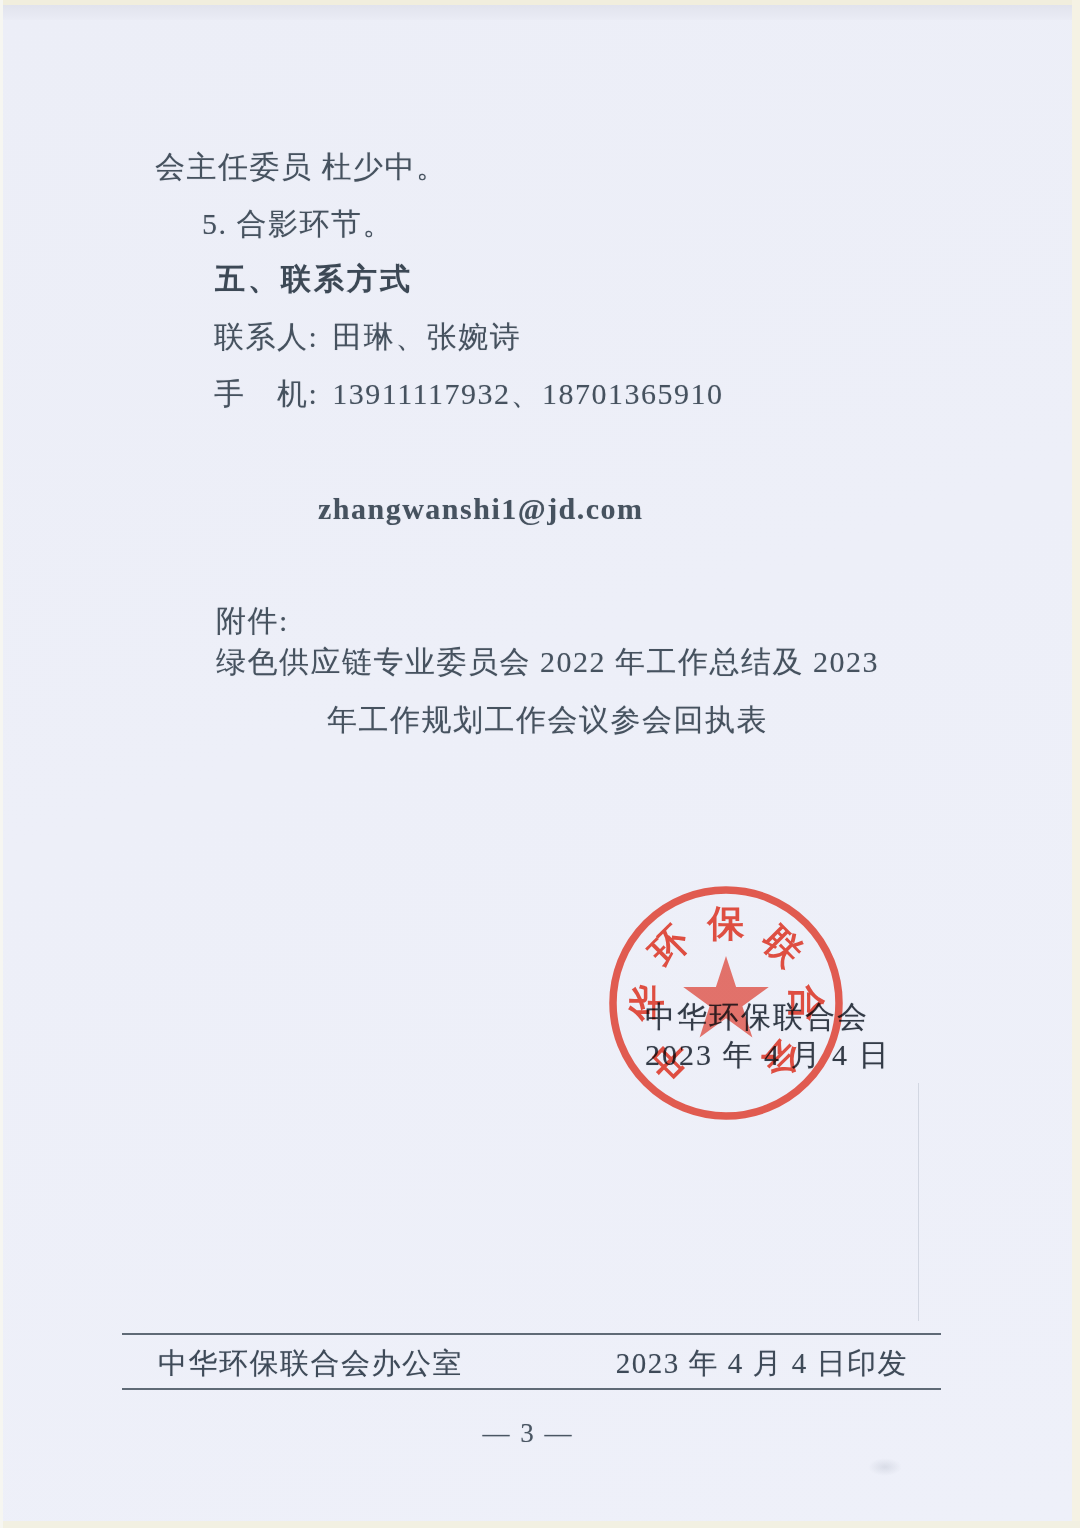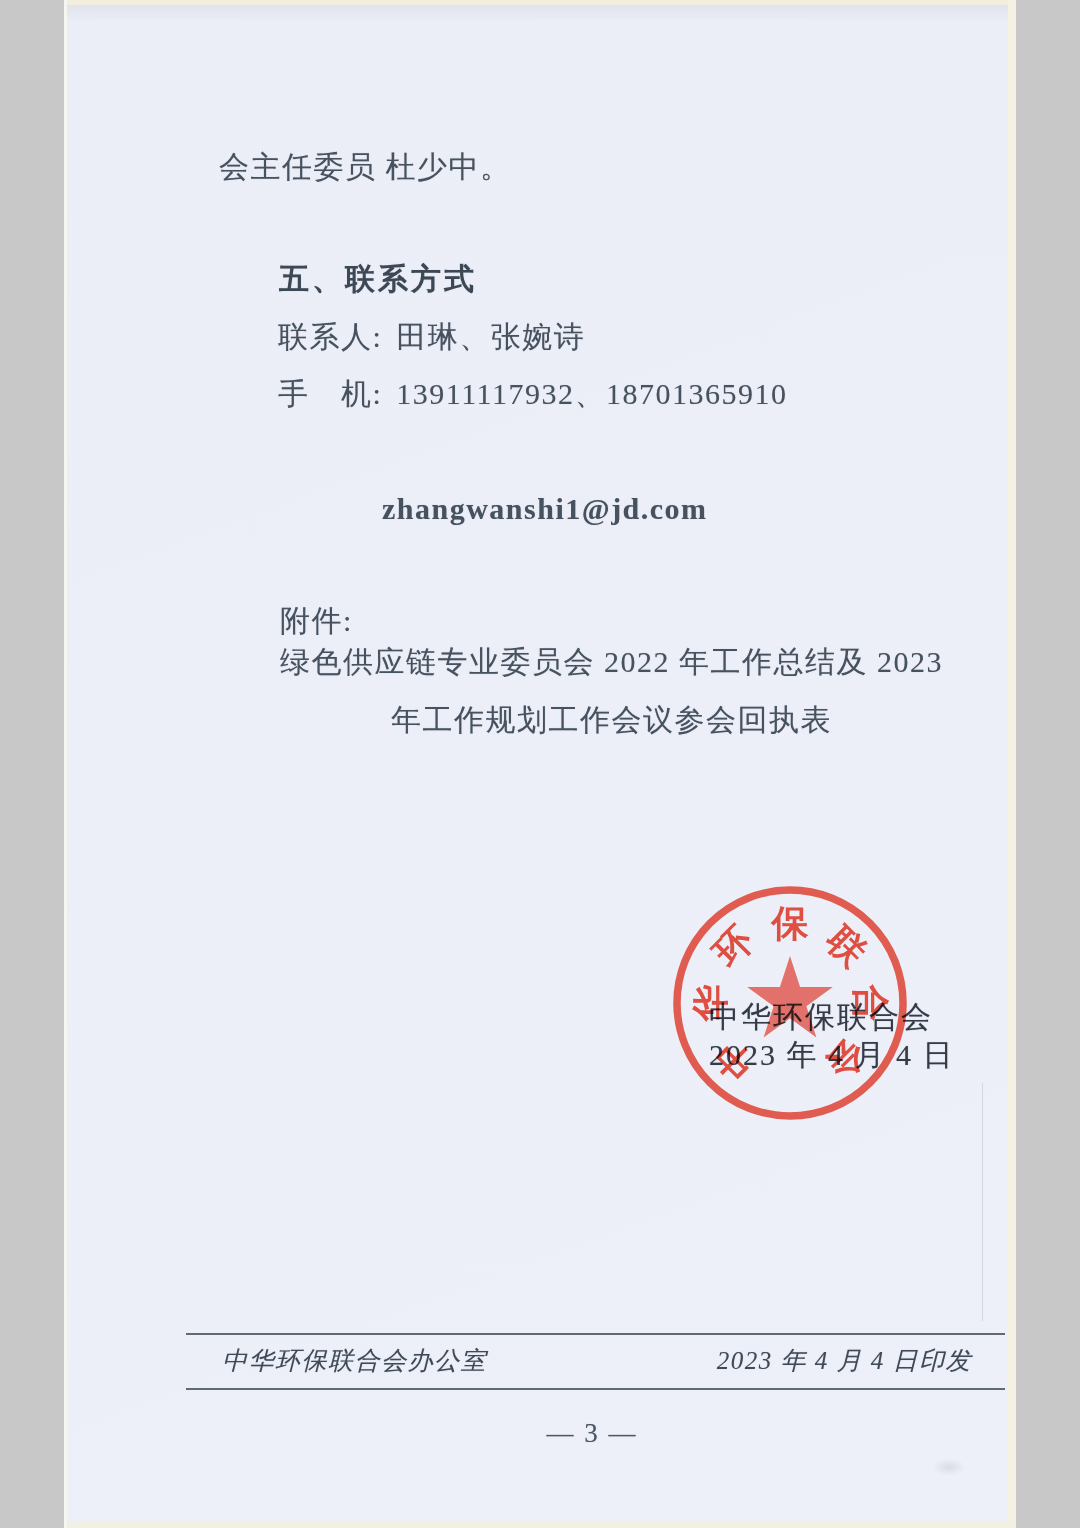--- a/index.html
+++ b/index.html
@@ -2,21 +2,21 @@
 <html><head>
 <meta charset="utf-8">
 <style>
   html, body {
     margin: 0;
     padding: 0;
     background: #c8c8c8;
   }
   .scan-page {
     position: relative;
-    width: 952px;
+    width: 1080px;
     height: 1528px;
     margin: 0 auto;
     background: linear-gradient(160deg, #ecEEf7 0%, #edeff8 45%, #eef0f9 100%);
     overflow: hidden;
     font-family: "Liberation Serif", "DejaVu Serif", serif;
     color: #46525f;
   }
   
   .edge-top-cream   { position:absolute; left:0; top:0; width:100%; height:5px; background:#f1eedd; }
   .edge-top-band    { position:absolute; left:0; top:5px; width:100%; height:15px;
@@ -72,24 +72,23 @@
     font-family: "Liberation Serif", "DejaVu Serif", serif;
     font-size: 37px;
     font-weight: 600;
   }
 
   .footer-rule {
     position:absolute; left:122px; width:819px; height:2px; background:#5f6a76;
   }
   .footer-text {
     position:absolute;
-    font-size:25px; letter-spacing:1.5px; white-space:nowrap;
+    font-size:29px; letter-spacing:1.5px; white-space:nowrap;
     color:#3e4a58;
     text-shadow: 0 0 1px rgba(62,74,88,0.30);
-    font-style: italic;
   }
   .page-number {
     position:absolute; left:428px; top:1418px; width:200px;
     text-align:center; font-size:27px; letter-spacing:2px;
     color:#4a5663;
     text-shadow: 0 0 1px rgba(74,86,99,0.30);
   }
 </style>
 </head>
 <body>
@@ -99,20 +98,21 @@
   <div class="edge-top-cream"></div>
   <div class="edge-top-band"></div>
   <div class="edge-right-cream"></div>
   <div class="edge-bottom-cream"></div>
   <div class="edge-left-light"></div>
   <div class="scan-streak"></div>
   <div class="scan-smudge"></div>
 
   <div class="txt" style="left:155px; top:150px;">会主任委员 杜少中。</div>
 
+  <div class="txt" style="left:202px; top:207px;">5. 合影环节。</div>
 
   <div class="txt heading" style="left:215px; top:262px;">五、联系方式</div>
 
   <div class="txt" style="left:214px; top:320px;">
     <span class="label-gap">联系人:</span><span>田琳、张婉诗</span>
   </div>
 
   <div class="txt" style="left:214px; top:377px;">
     <span class="label-gap">手　机:</span><span>13911117932、18701365910</span>
   </div>

